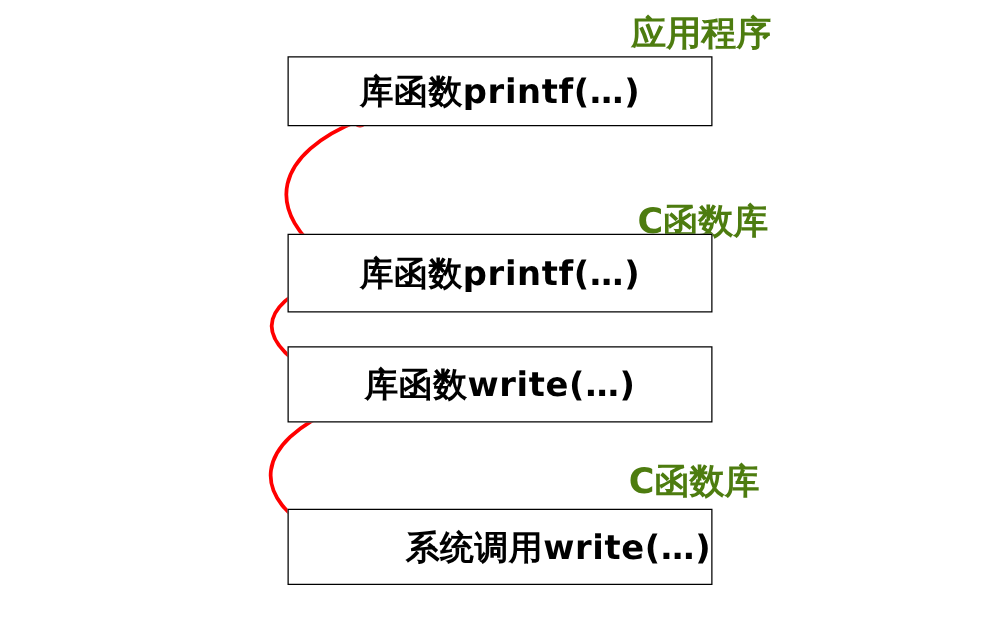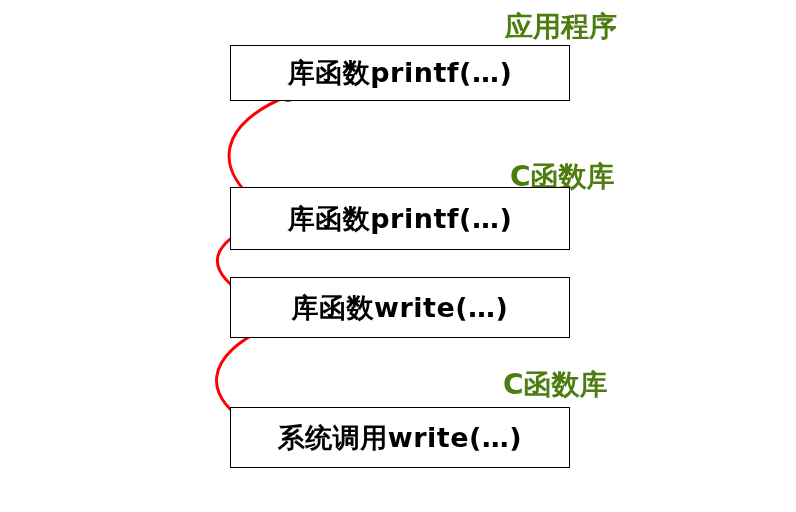--- a/index.html
+++ b/index.html
@@ -44,21 +44,21 @@
   .region-label {
     position: absolute;
     font-size: 28px;
     font-weight: bold;
     color: #4d7c0f;
     white-space: nowrap;
   }
   #box-1 { top: 45px;  height: 56px; }
   #box-2 { top: 187px; height: 63px; }
   #box-3 { top: 277px; height: 61px; }
-  #box-4 { top: 407px; height: 61px; }
+  #box-4 { top: 407px; height: 61px; justify-content: flex-end; }
   #label-application { left: 505px; top: 8px;  }
   #label-c-library   { left: 510px; top: 146px; margin-top: 12px; }
   #label-os-kernel   { left: 503px; top: 366px; }
 </style>
 </head>
 <body>
 
 <div class="canvas">
 
   <svg class="arrows" viewBox="0 0 796 512" xmlns="http://www.w3.org/2000/svg">

